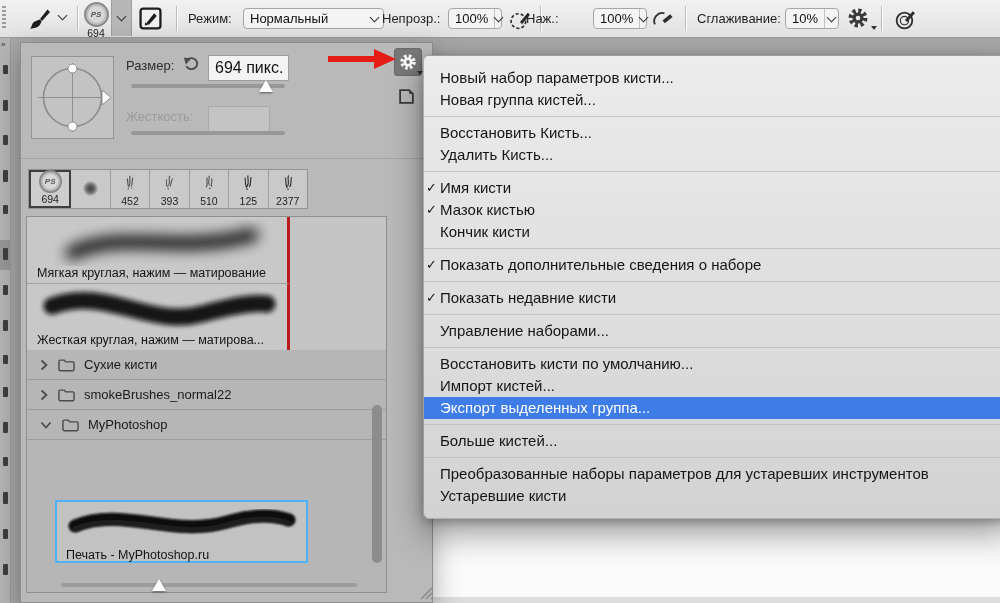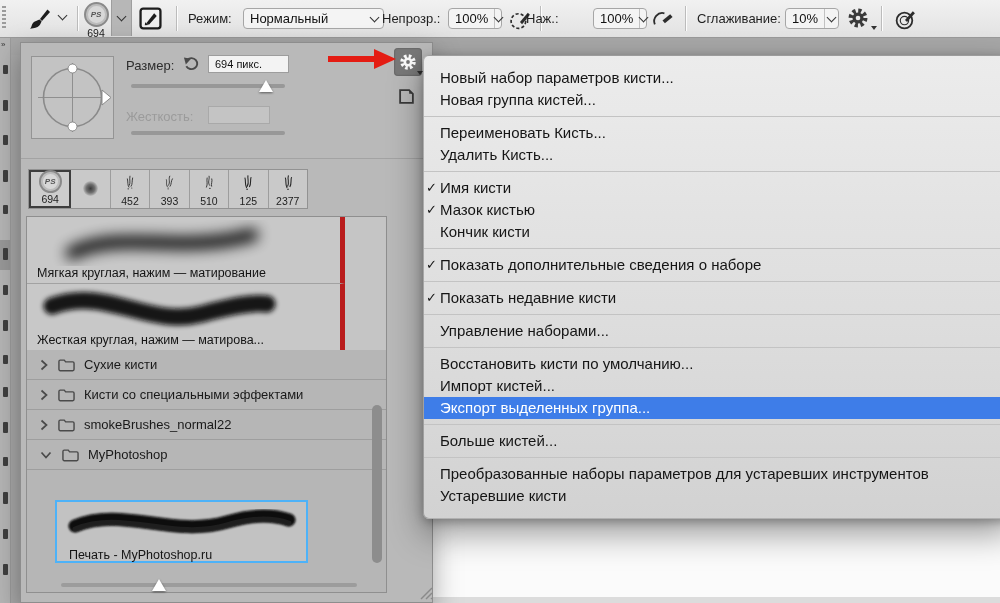--- a/index.html
+++ b/index.html
@@ -32,49 +32,49 @@
   .toolstrip{position:absolute;left:0;top:37px;width:10px;height:566px;background:#b5b5b5;border-right:1px solid #9c9c9c;z-index:3;}
   .toolstrip .dbl{position:absolute;left:1px;top:3px;font-size:8px;color:#333;}
   .tool-frag{position:absolute;left:3px;width:5px;background:#3f3f3f;border-radius:1px;}
   .tool-slot{position:absolute;left:0;width:10px;height:30px;background:#989898;}
 
   
   .panel{position:absolute;left:20px;top:42px;width:413px;height:561px;background:#b9b9b9;border:1px solid #8d8d8d;box-sizing:border-box;box-shadow:0 10px 26px rgba(0,0,0,.35);z-index:5;}
   .angle-box{position:absolute;left:10px;top:13px;width:83px;height:83px;background:#c3c3c3;border:1px solid #949494;box-sizing:border-box;}
   .p-label{position:absolute;font-size:13px;color:#2d2d2d;}
   .p-label.dis{color:#9b9b9b;}
-  .p-input{position:absolute;background:#f3f3f3;border:1px solid #9d9d9d;box-sizing:border-box;font-size:11px;color:#111;padding:1px 6px;height:18px;line-height:15px;}
+  .p-input{position:absolute;background:#f3f3f3;border:1px solid #9d9d9d;box-sizing:border-box;font-size:16px;color:#111;padding:1px 6px;height:26px;line-height:15px;}
   .p-input.dis{background:#c4c4c4;border-color:#a9a9a9;}
   .slider-track{position:absolute;height:4px;background:#989898;border-radius:2px;}
   .slider-thumb{position:absolute;width:0;height:0;border-left:7px solid transparent;border-right:7px solid transparent;border-bottom:12px solid #fff;filter:drop-shadow(0 1px 1px rgba(0,0,0,.5));}
   .panel-sep{position:absolute;left:0;top:115px;width:100%;height:1px;background:#a3a3a3;}
   .gear-btn{position:absolute;left:373px;top:5px;width:28px;height:28px;background:#787878;border-radius:4px;display:flex;align-items:center;justify-content:center;box-shadow:inset 0 0 2px rgba(0,0,0,.4);}
   .newpreset{position:absolute;left:377px;top:45px;width:17px;height:17px;}
 
   
   .recent-row{position:absolute;left:7px;top:126px;width:280px;height:40px;display:flex;border:1px solid #929292;box-sizing:border-box;background:#c9c9c9;}
   .recent-cell{flex:1;border-right:1px solid #9d9d9d;display:flex;flex-direction:column;align-items:center;justify-content:flex-end;padding-bottom:1px;box-sizing:border-box;position:relative;}
   .recent-cell:last-child{border-right:none;}
   .recent-cell.sel{border:2px solid #3e3e3e;background:#cdcdcd;}
   .recent-num{font-size:10.5px;color:#1d1d1d;line-height:12px;}
   .recent-thumb{flex:1;display:flex;align-items:center;justify-content:center;width:100%;}
   .softdot{width:15px;height:15px;border-radius:50%;background:radial-gradient(circle,#3c3c3c 0%,#6f6f6f 40%,rgba(185,185,185,0) 75%);}
   .ps-circle.small{width:19px;height:19px;margin:0;}
 
   
   .listbox{position:absolute;left:5px;top:173px;width:361px;height:377px;background:#c5c5c5;border:1px solid #8f8f8f;box-sizing:border-box;overflow:hidden;}
-  .stroke-row{width:318px;border-right:5px solid #b91c1c;border-bottom:1px solid #a2a2a2;box-sizing:border-box;background:#c8c8c8;}
+  .stroke-row{width:263px;border-right:3px solid #b91c1c;border-bottom:1px solid #a2a2a2;box-sizing:border-box;background:#c8c8c8;}
   .stroke-row .prev{height:49px;}
   .stroke-row .lbl{font-size:12.5px;color:#141414;padding:0 0 3px 10px;}
   .folders{position:absolute;left:0;top:133px;width:100%;bottom:0;background:#b6b6b6;}
   .folder-row{height:30px;display:flex;align-items:center;padding-left:13px;border-bottom:1px solid rgba(0,0,0,.13);box-sizing:border-box;}
   .folder-row .fchev{margin-right:10px;display:flex;}
   .folder-row .flabel{font-size:13px;color:#191919;margin-left:9px;}
   .sel-tile{position:absolute;left:28px;top:283px;width:253px;height:63px;border:2px solid #4db2f8;background:#c2c2c2;box-sizing:border-box;}
-  .sel-tile .lbl{font-size:12.5px;color:#141414;margin-left:12px;}
+  .sel-tile .lbl{font-size:12.5px;color:#141414;padding-left:9px;}
   .scroll-thumb{position:absolute;left:345px;top:188px;width:10px;height:158px;background:#8d8d8d;border-radius:5px;}
 
   .preview-slider{position:absolute;left:40px;top:540px;width:296px;height:4px;background:#9c9c9c;border-radius:2px;}
   .grip-corner{position:absolute;left:398px;top:543px;}
 
   
   .menu{position:absolute;left:423px;top:55px;width:590px;background:linear-gradient(#ececec,#d2d2d2);border:1px solid rgba(0,0,0,.25);border-right:none;border-radius:6px 0 0 6px;box-shadow:0 14px 34px rgba(0,0,0,.4),0 3px 10px rgba(0,0,0,.25);z-index:10;padding:6px 0;box-sizing:border-box;}
   .mgroup{padding:5px 0;}
   .mgroup + .mgroup{border-top:1px solid #c3c3c3;}
   .mitem{position:relative;height:22px;line-height:22px;font-size:15px;color:#151515;padding-left:16px;white-space:nowrap;}
@@ -351,31 +351,20 @@
         </div>
         <div class="folder-row">
           <span class="fchev">
               <svg width="8" height="12">
                 <polyline points="1.5,1.5 6.5,6 1.5,10.5" fill="none" stroke="#4a4a4a" stroke-width="1.7"></polyline>
               </svg>
             </span>
           <svg width="17" height="14" viewBox="0 0 18 14">
               <path d="M1 3.2 C1 2.4 1.6 1.8 2.4 1.8 H6.6 L8.1 3.7 H15.6 C16.4 3.7 17 4.3 17 5.1 V11.6 C17 12.4 16.4 13 15.6 13 H2.4 C1.6 13 1 12.4 1 11.6 Z" fill="none" stroke="#4a4a4a" stroke-width="1.5"></path>
             </svg>
-          <span class="flabel">Кисти со специальными эффектами</span>
-        </div>
-        <div class="folder-row">
-          <span class="fchev">
-              <svg width="8" height="12">
-                <polyline points="1.5,1.5 6.5,6 1.5,10.5" fill="none" stroke="#4a4a4a" stroke-width="1.7"></polyline>
-              </svg>
-            </span>
-          <svg width="17" height="14" viewBox="0 0 18 14">
-              <path d="M1 3.2 C1 2.4 1.6 1.8 2.4 1.8 H6.6 L8.1 3.7 H15.6 C16.4 3.7 17 4.3 17 5.1 V11.6 C17 12.4 16.4 13 15.6 13 H2.4 C1.6 13 1 12.4 1 11.6 Z" fill="none" stroke="#4a4a4a" stroke-width="1.5"></path>
-            </svg>
           <span class="flabel">smokeBrushes_normal22</span>
         </div>
         <div class="folder-row">
           <span class="fchev">
               <svg width="12" height="8">
                 <polyline points="1.5,1.5 6,6.5 10.5,1.5" fill="none" stroke="#4a4a4a" stroke-width="1.7"></polyline>
               </svg>
             </span>
           <svg width="17" height="14" viewBox="0 0 18 14">
               <path d="M1 3.2 C1 2.4 1.6 1.8 2.4 1.8 H6.6 L8.1 3.7 H15.6 C16.4 3.7 17 4.3 17 5.1 V11.6 C17 12.4 16.4 13 15.6 13 H2.4 C1.6 13 1 12.4 1 11.6 Z" fill="none" stroke="#4a4a4a" stroke-width="1.5"></path>
@@ -414,21 +403,21 @@
     <line x1="2" y1="11" x2="50" y2="11" stroke="#e41c13" stroke-width="6"></line>
     <polygon points="48,1 70,11 48,21" fill="#e41c13"></polygon>
   </svg>
 
   <div class="menu">
     <div class="mgroup">
       <div class="mitem"><span class="mcheck"></span><span>Новый набор параметров кисти...</span></div>
       <div class="mitem"><span class="mcheck"></span><span>Новая группа кистей...</span></div>
     </div>
     <div class="mgroup">
-      <div class="mitem"><span class="mcheck"></span><span>Переименовать Кисть...</span></div>
+      <div class="mitem"><span class="mcheck"></span><span>Восстановить Кисть...</span></div>
       <div class="mitem"><span class="mcheck"></span><span>Удалить Кисть...</span></div>
     </div>
     <div class="mgroup">
       <div class="mitem"><span class="mcheck">✓</span><span>Имя кисти</span></div>
       <div class="mitem"><span class="mcheck">✓</span><span>Мазок кистью</span></div>
       <div class="mitem"><span class="mcheck"></span><span>Кончик кисти</span></div>
     </div>
     <div class="mgroup">
       <div class="mitem"><span class="mcheck">✓</span><span>Показать дополнительные сведения о наборе</span></div>
     </div>

